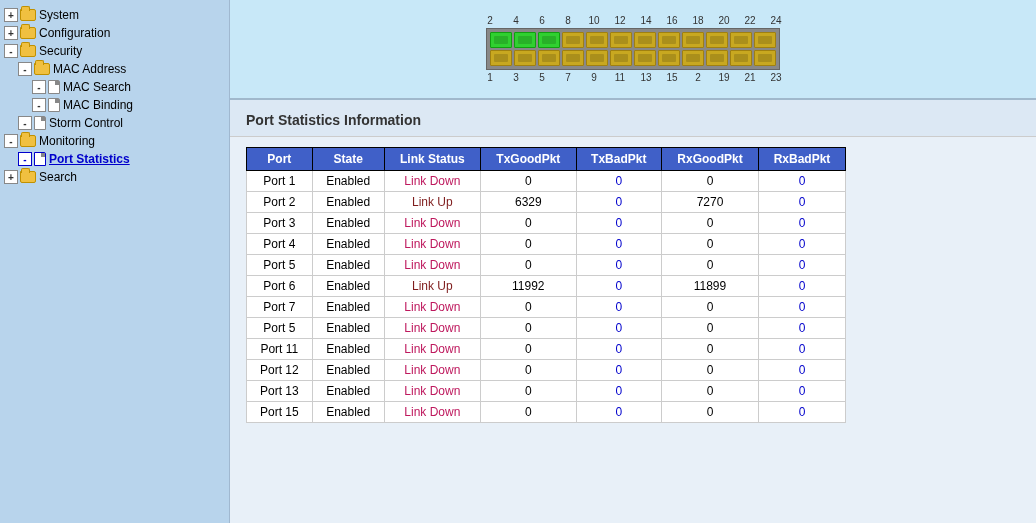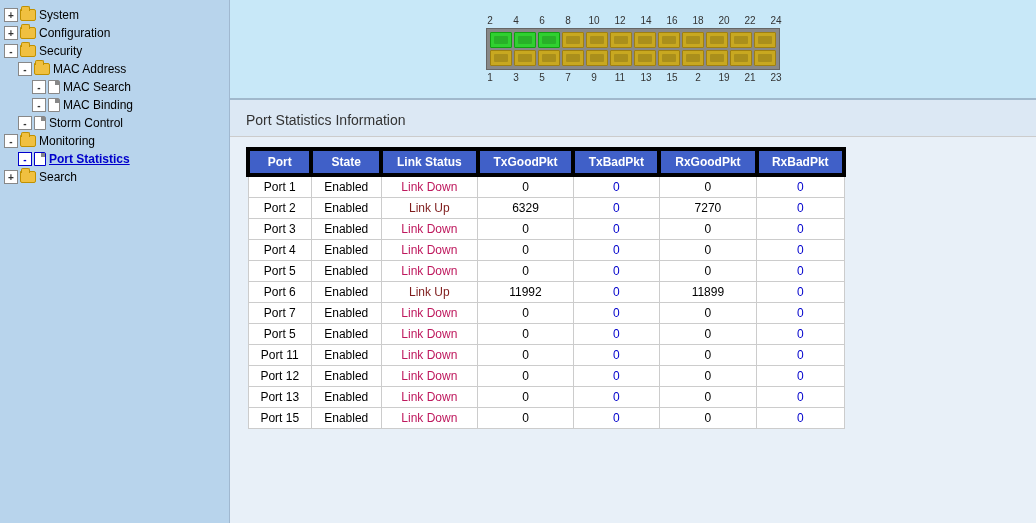--- a/index.html
+++ b/index.html
@@ -174,41 +174,41 @@
 
     
     #content {
       flex: 1;
       background: #e8f0f8;
       overflow: auto;
       padding: 0;
     }
     .section-title {
       font-size: 14px;
-      font-weight: normal;
+      font-weight: bold;
       color: #333;
       padding: 12px 16px 8px 16px;
       border-bottom: 1px solid #ccc;
       background: #dce8f4;
     }
     .table-container {
       padding: 10px 16px;
     }
     table {
       border-collapse: collapse;
       min-width: 600px;
     }
     thead tr {
       background: #4060c8;
       color: #fff;
     }
     thead th {
       padding: 4px 8px;
       text-align: center;
-      border: 4px solid #000000;
+      border: 1px solid #000000;
       font-size: 12px;
       font-weight: bold;
     }
     tbody tr {
       background: #fff;
     }
     tbody td {
       padding: 3px 8px;
       text-align: center;
       border: 1px solid #ccc;

